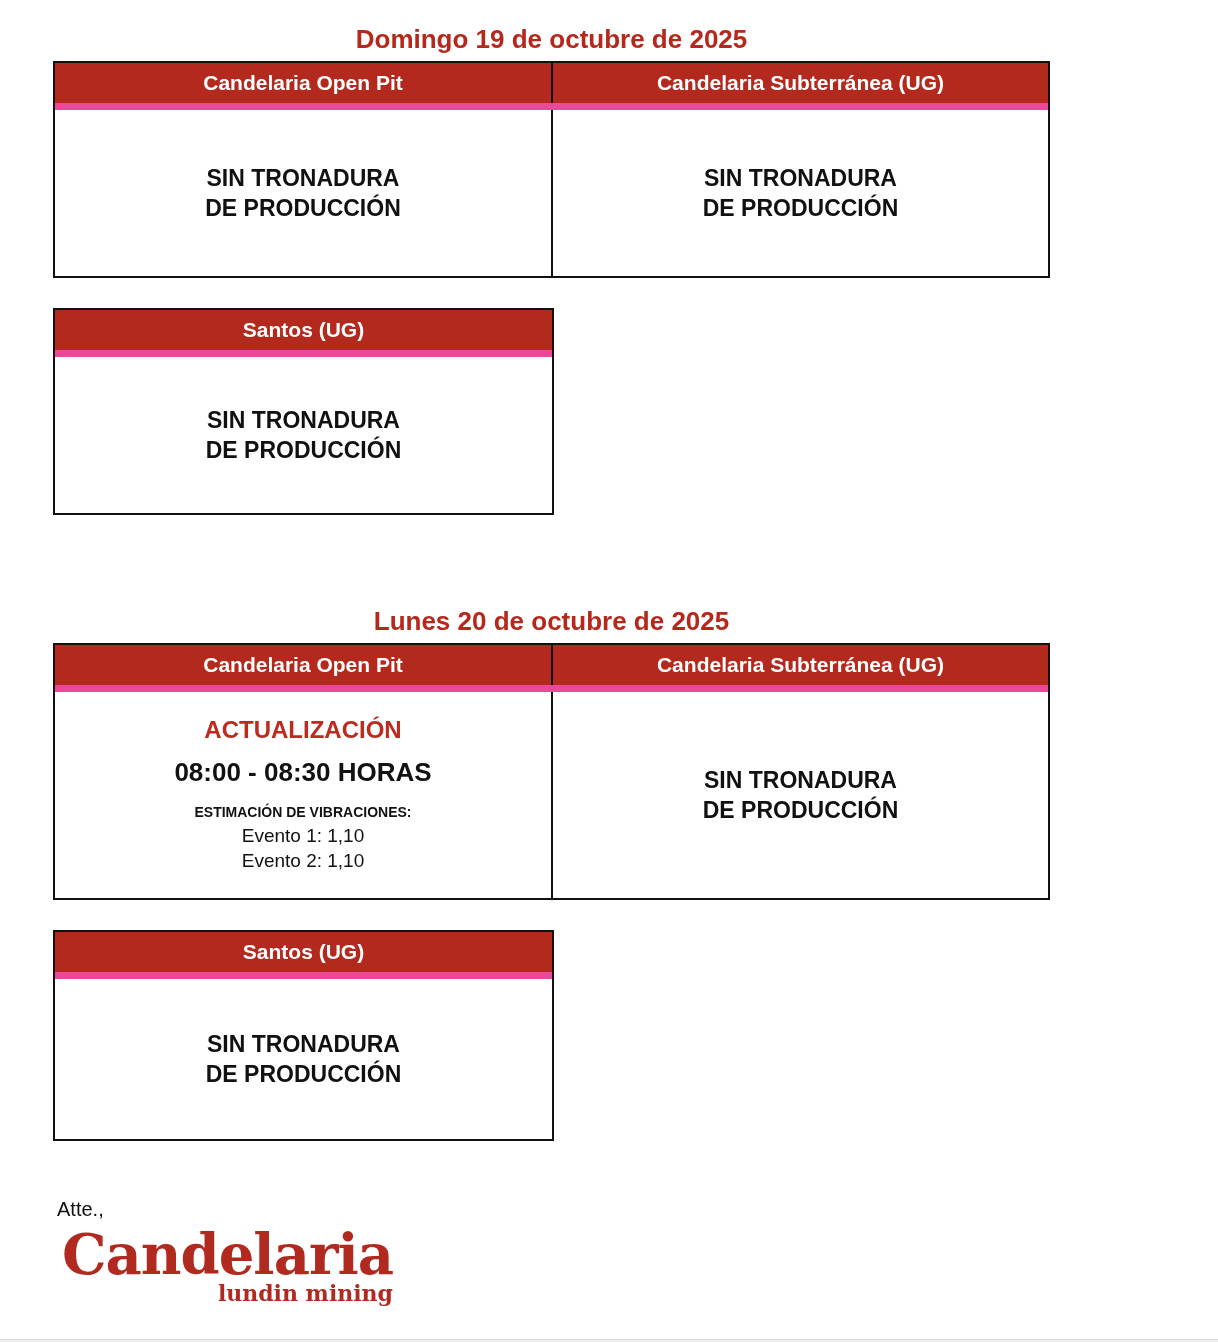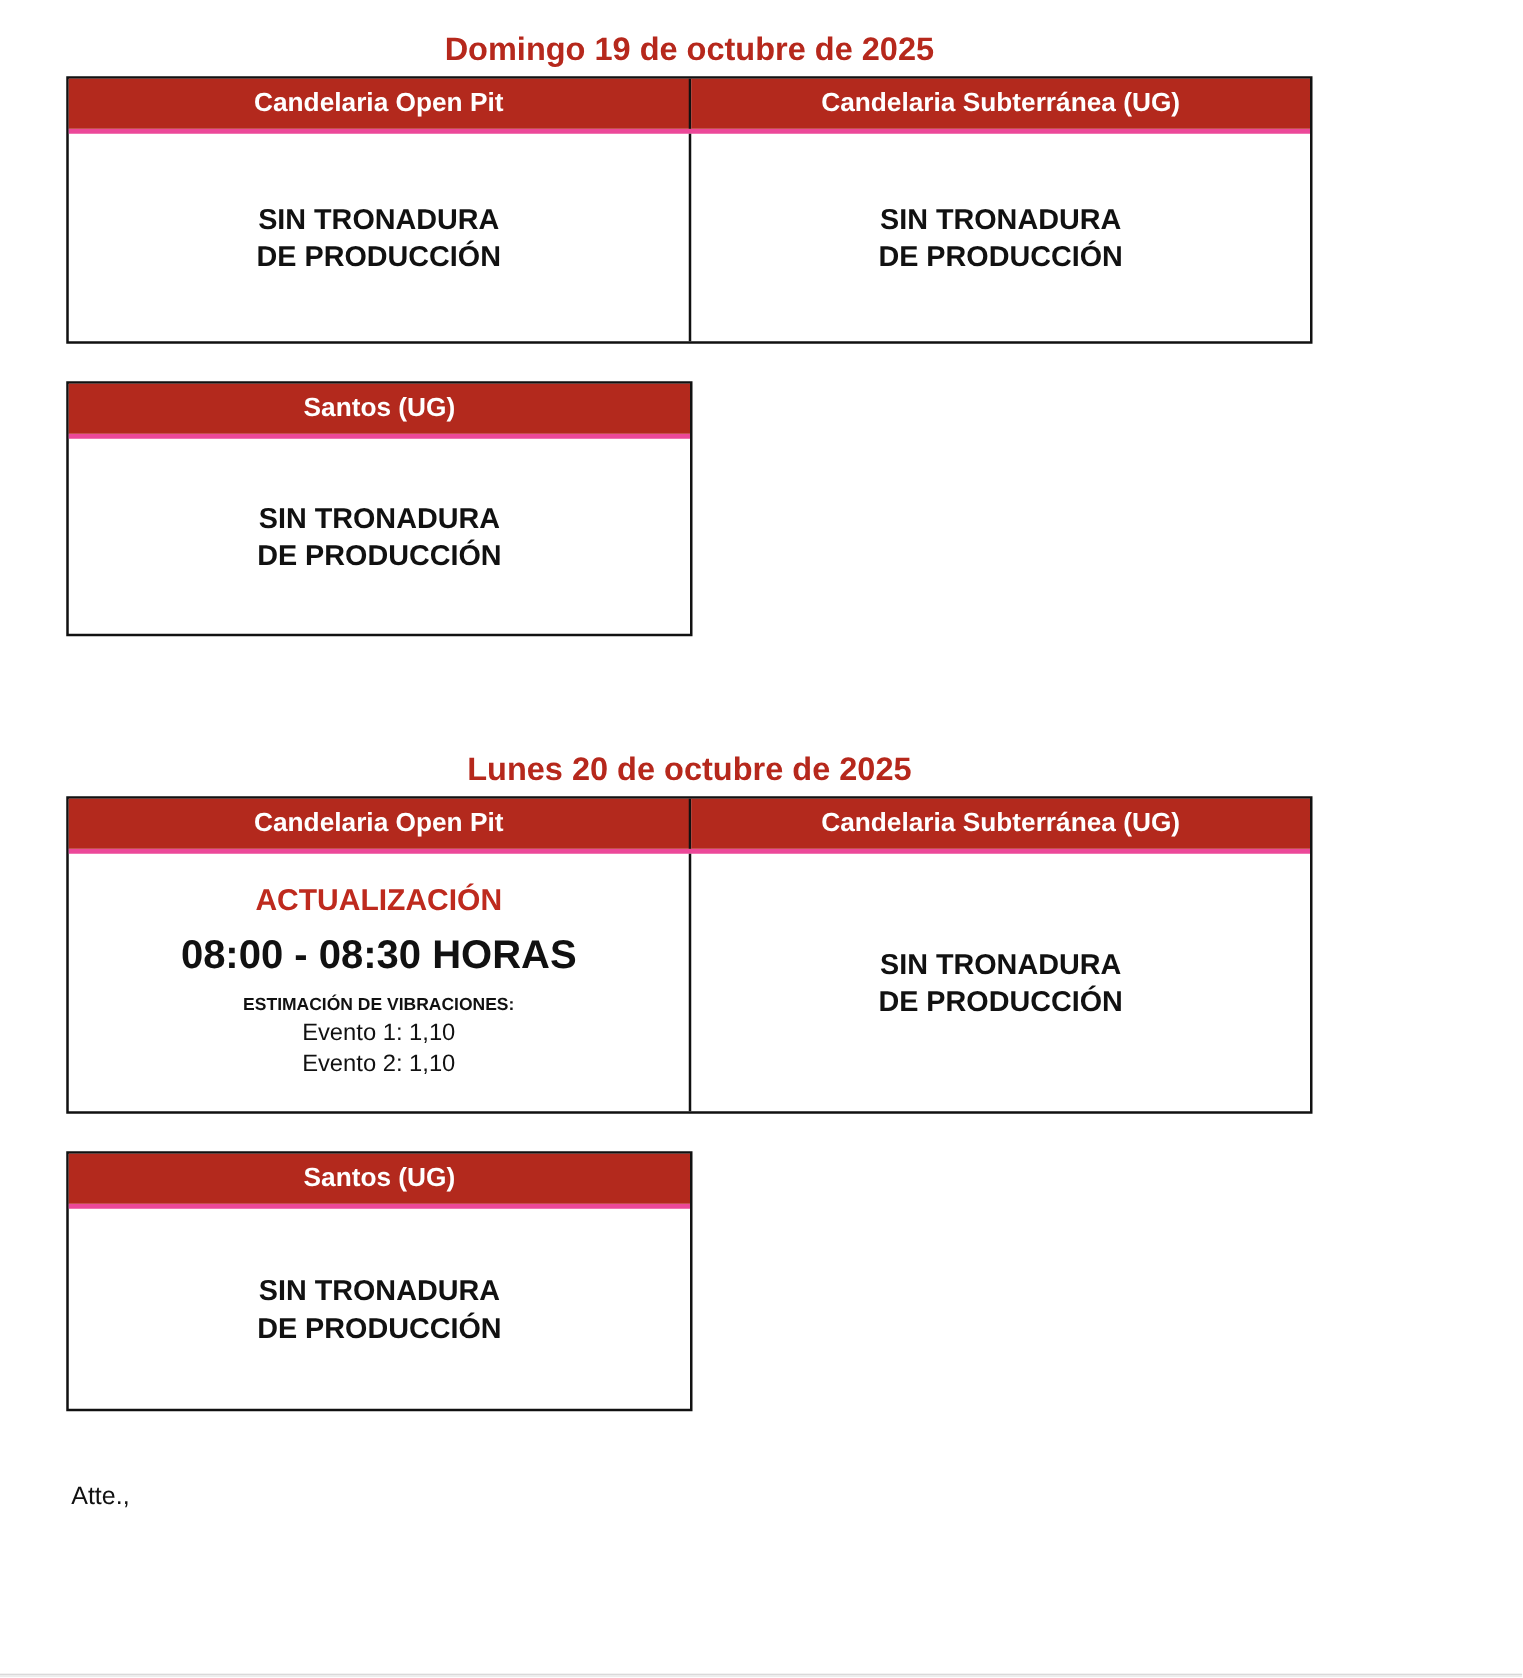--- a/index.html
+++ b/index.html
@@ -27,21 +27,21 @@
   .day-title.second { margin-top: 92px; }
 
   .tbl {
     margin-left: 53px;
     border: 2px solid #111111;
     background: #ffffff;
   }
   .tbl.wide   { width: 997px; margin-top: 8px; }
   .tbl.narrow { width: 501px; margin-top: 30px; }
 
-  .tbl-header { display: flex; border-bottom: 4px solid #ec4899; }
+  .tbl-header { display: flex; border-bottom: 7px solid #ec4899; }
   .hcell {
     background: #B3291D;
     color: #ffffff;
     font-weight: bold;
     font-size: 21px;
     text-align: center;
     line-height: 40px;
     height: 40px;
     white-space: nowrap;
     overflow: hidden;
@@ -78,21 +78,21 @@
   .update-label {
     color: #BE2A1E;
     font-size: 24px;
     font-weight: bold;
     text-align: center;
     line-height: 26px;
   }
   .hours-text {
     margin-top: 16px;
     color: #111111;
-    font-size: 32px;
+    font-size: 26px;
     font-weight: bold;
     text-align: left;
     line-height: 26px;
   }
   .vibration-label {
     margin-top: 16px;
     color: #111111;
     font-size: 14px;
     font-weight: bold;
     text-align: center;
@@ -218,15 +218,19 @@
       <div class="bcell full body-h-santos2">
         <div class="status-text">SIN TRONADURA
 DE PRODUCCIÓN</div>
       </div>
     </div>
   </div>
 
   
   <div class="closing">Atte.,</div>
 
+  <div class="logo">
+    <div class="logo-name">Candelaria</div>
+    <div class="logo-subtitle">lundin mining</div>
+  </div>
 
   <div class="bottom-edge"></div>
 </div>
 
 </body></html>

